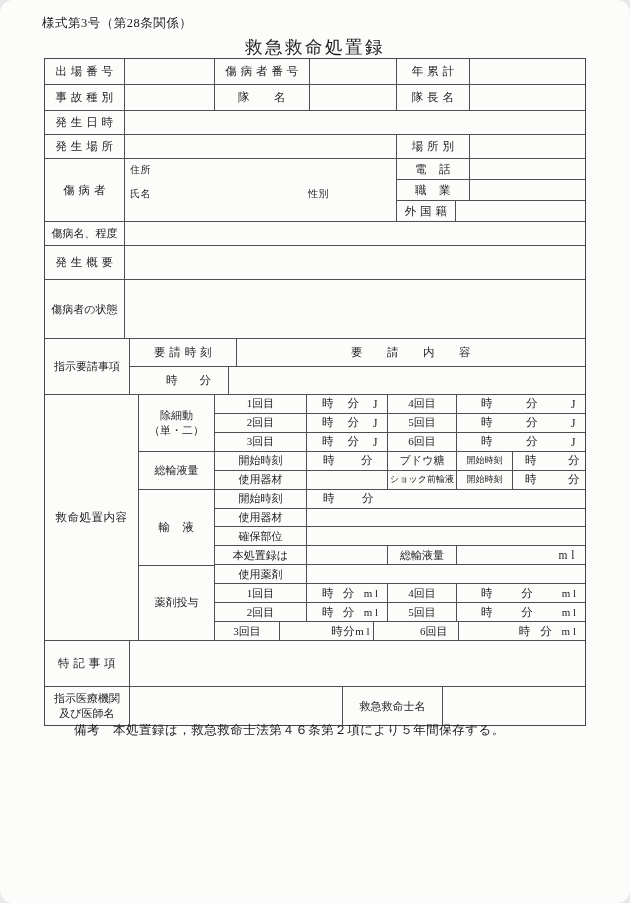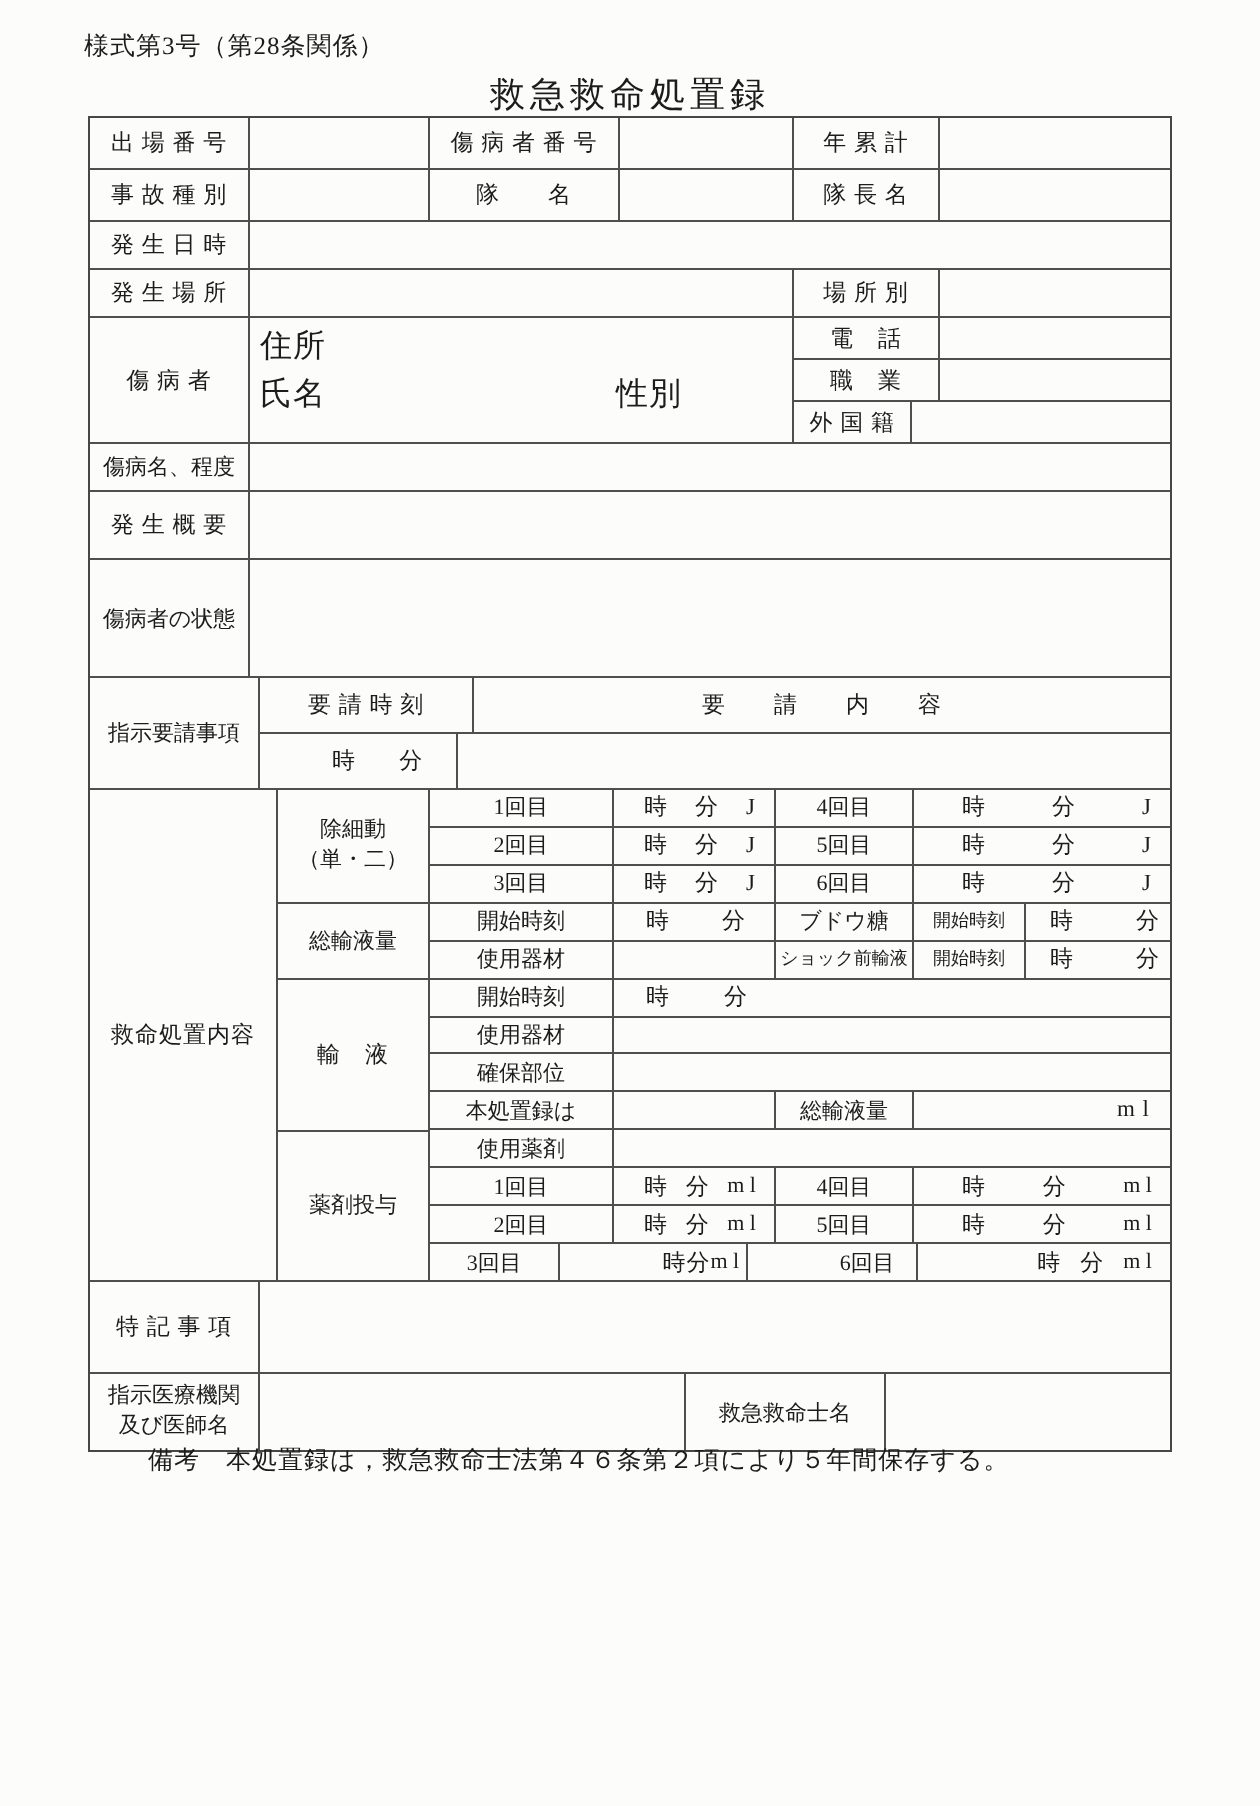--- a/index.html
+++ b/index.html
@@ -1,19 +1,19 @@
 <!DOCTYPE html>
 <html><head>
 <meta charset="utf-8">
 <style>
   html,body { margin:0; padding:0; background:#e8e8e8; }
   .sheet {
     position:relative; width:630px; height:903px; background:#fcfcfb;
     font-family:"Liberation Serif","DejaVu Serif",serif; color:#1c1c1c;
-    margin:0 auto; overflow:hidden;
+    margin:0 auto; overflow:hidden;border-radius:13px;
   }
   .form-note { position:absolute; left:42px; top:15px; font-size:12.5px; letter-spacing:0.5px; }
   .title { position:absolute; left:0; top:35px; width:100%; text-align:center;
            font-size:17.5px; letter-spacing:2.5px; font-weight:500; }
   .ftable { position:absolute; left:44px; top:58px; width:540px; border:1px solid #474747; }
   .r { display:flex; border-bottom:1px solid #4f4f4f; }
   .r.last { border-bottom:none; }
   .c { border-right:1px solid #4f4f4f; box-sizing:border-box; display:flex;
        align-items:center; justify-content:center; font-size:11.5px;
        letter-spacing:0.5px; overflow:hidden; white-space:nowrap; }
@@ -37,21 +37,21 @@
   .pad-jr { padding:0 9px 0 24px; }     
   .pad-t { padding:0 14px 0 16px; }     
   .pad-tr { padding:0 5px 0 12px; }     
   .pad-req { padding:0 16px 0 36px; }   
   .fs9 { font-size:9px; letter-spacing:0; }
   .fs11 { font-size:11px; letter-spacing:0; }
   .two-line { flex-direction:column; line-height:1.4; }
   .left-in { justify-content:flex-start; padding-left:5px; }
   .right-in { justify-content:flex-end; padding-right:10px; }
   .patient-content { position:relative; }
-  .patient-content .fl { position:absolute; font-size:16px; letter-spacing:0.5px; }
+  .patient-content .fl { position:absolute; font-size:10px; letter-spacing:0.5px; }
   .remark { position:absolute; left:74px; top:722px; font-size:12.5px; letter-spacing:0.5px; }
   .spanned-tm { width:81px; box-sizing:border-box; }
 </style>
 </head>
 <body>
 
 <div class="sheet">
   <div class="form-note">様式第3号（第28条関係）</div>
   <div class="title">救急救命処置録</div>
 

